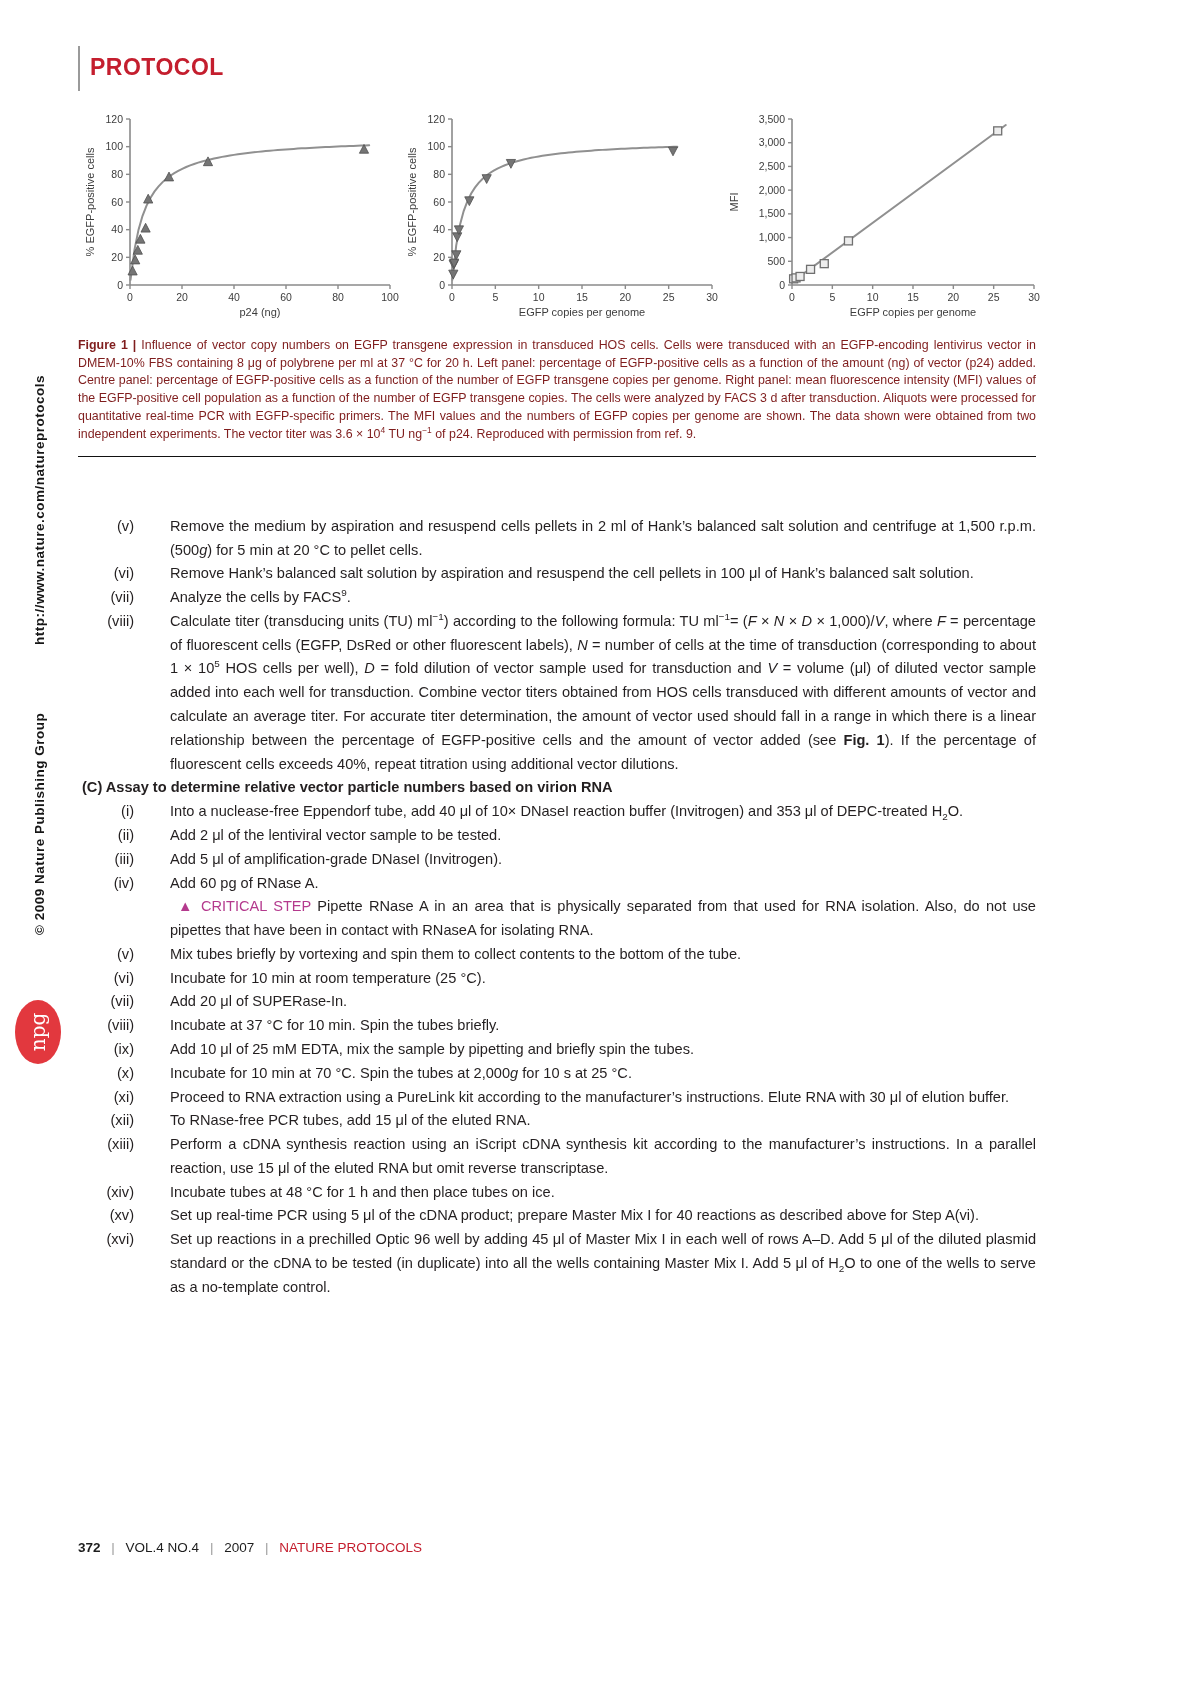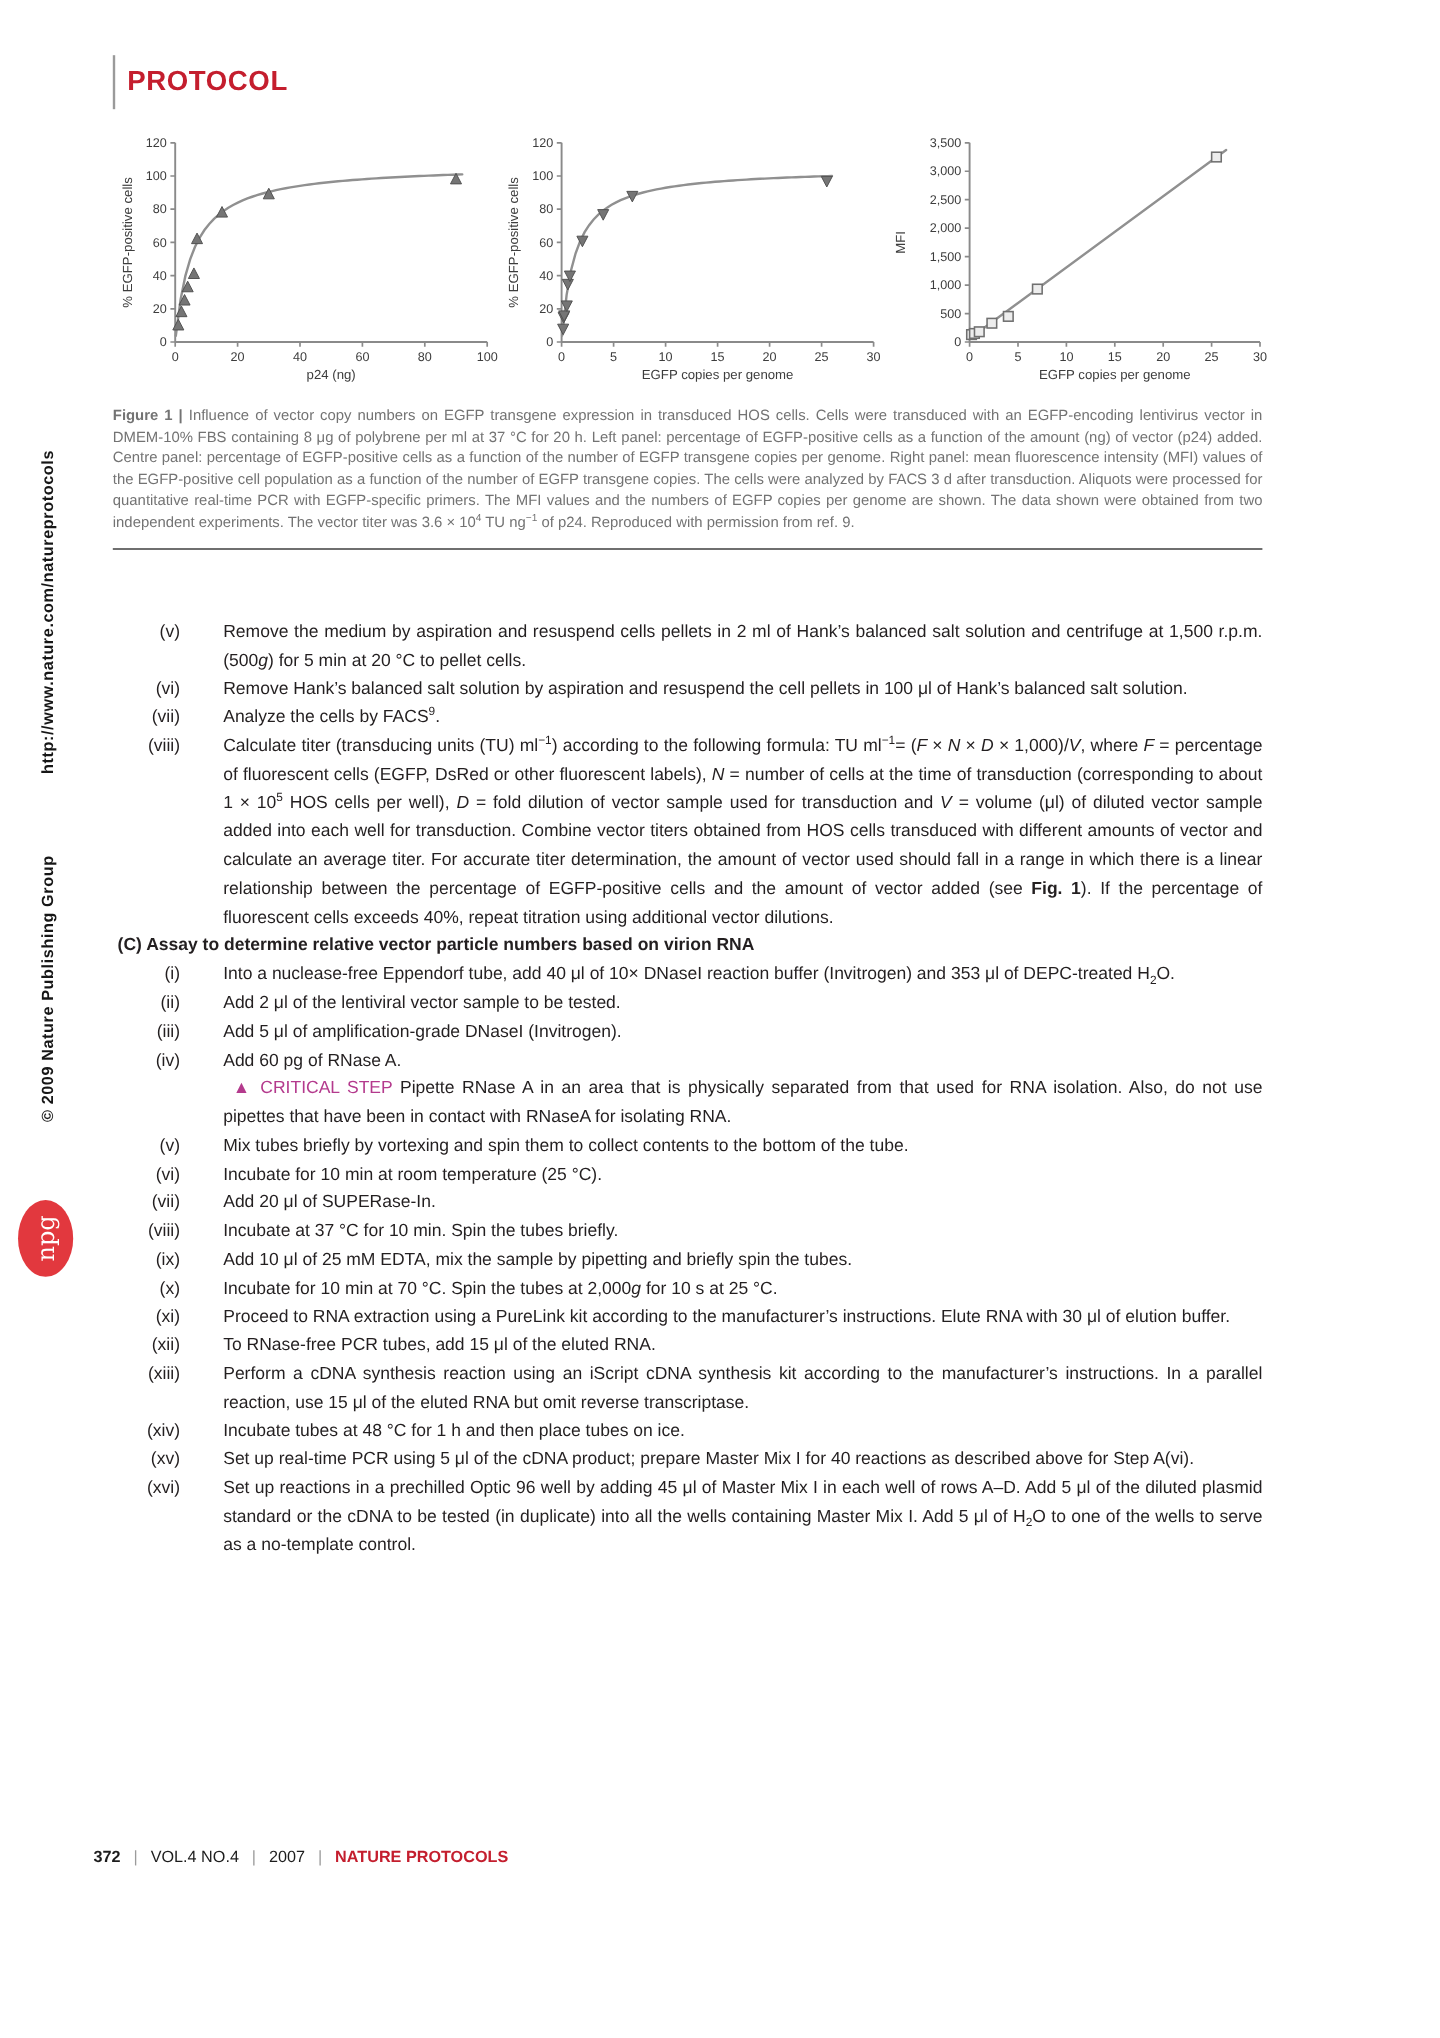--- a/index.html
+++ b/index.html
@@ -1,43 +1,43 @@
 <!DOCTYPE html>
 <html style="--accent-red: #c41e2e; --logo-red: #e2383e; --magenta: #b43a8d; --rule-gray: #9a9a9a;"><head>
 <meta charset="utf-8">
 <style>
   html,body{margin:0;padding:0;background:#ffffff;}
   .page{position:relative;width:1200px;height:1698px;background:#fff;overflow:hidden;
         font-family:"Liberation Sans",sans-serif;color:#231f20;}
-  .content{position:absolute;left:94px;top:46px;width:958px;}
+  .content{position:absolute;left:78px;top:46px;width:958px;}
   .protocol-head{border-left:2px solid var(--rule-gray,#9a9a9a);padding:8px 0 10px 10px;
         font-size:23px;font-weight:bold;color:var(--accent-red,#c41e2e);letter-spacing:0.5px;}
   .figure-row{display:flex;gap:6px;margin-top:16px;margin-left:6px;}
   .chart{flex:0 0 auto;}
-  .caption{margin-top:12px;font-size:12.4px;line-height:1.43;text-align:justify;color:#737373;}
+  .caption{margin-top:12px;font-size:12.4px;line-height:1.43;text-align:justify;color:#7f1d1d;}
   .caption b{font-weight:bold;}
   .caption-divider{border:none;border-top:1.6px solid #111;margin:10px 0 0 0;}
   .steps-wrap{margin-top:58px;font-size:14.6px;line-height:1.63;}
   .step{display:flex;}
   .step-label{flex:0 0 56px;text-align:right;padding-right:6px;white-space:nowrap;}
   .step-text{flex:1;text-align:justify;padding-left:2px;margin-left:28px;}
   .step.critical .step-text{text-indent:8px;}
   .crit{color:var(--magenta,#b43a8d);font-weight:normal;}
   .section-heading{font-weight:bold;margin-left:4px;}
   sup{font-size:0.68em;vertical-align:super;line-height:0;}
   sub{font-size:0.68em;vertical-align:sub;line-height:0;}
   .rot{position:absolute;left:32px;transform-origin:0 0;transform:rotate(-90deg);
        white-space:nowrap;font-weight:bold;font-size:13.5px;color:#161616;letter-spacing:0.5px;}
   .npg{position:absolute;left:15px;top:1000px;width:46px;height:64px;border-radius:50%;
        background:var(--logo-red,#e2383e);display:flex;align-items:center;justify-content:center;}
   .npg span{transform:rotate(-90deg);color:#fff;font-family:"DejaVu Serif",serif;font-size:20px;}
   .footer{position:absolute;left:78px;top:1540px;font-size:13.5px;color:#1d1d1d;}
   .footer .pg{font-weight:bold;}
   .footer .sep{color:#9b9b9b;padding:0 7px;}
-  .footer .journal{font-weight:bold;color:var(--accent-red,#c41e2e);}
+  .footer .journal{font-weight:normal;color:var(--accent-red,#c41e2e);}
 </style>
 </head>
 <body>
 
 <div class="page">
 
   <div class="rot" style="top:645px;">http://www.nature.com/natureprotocols</div>
   <div class="rot" style="top:935px;">© 2009 Nature Publishing Group</div>
 
   <div class="npg">

